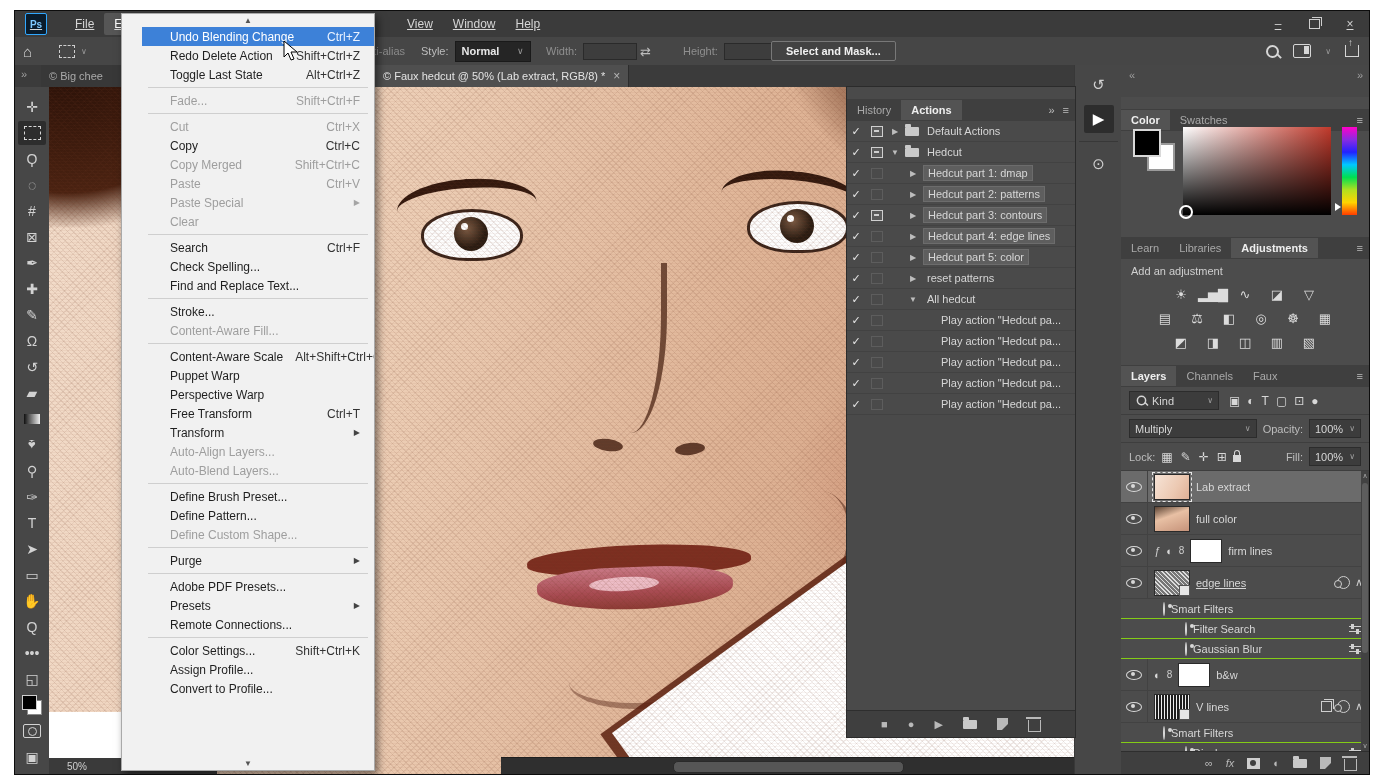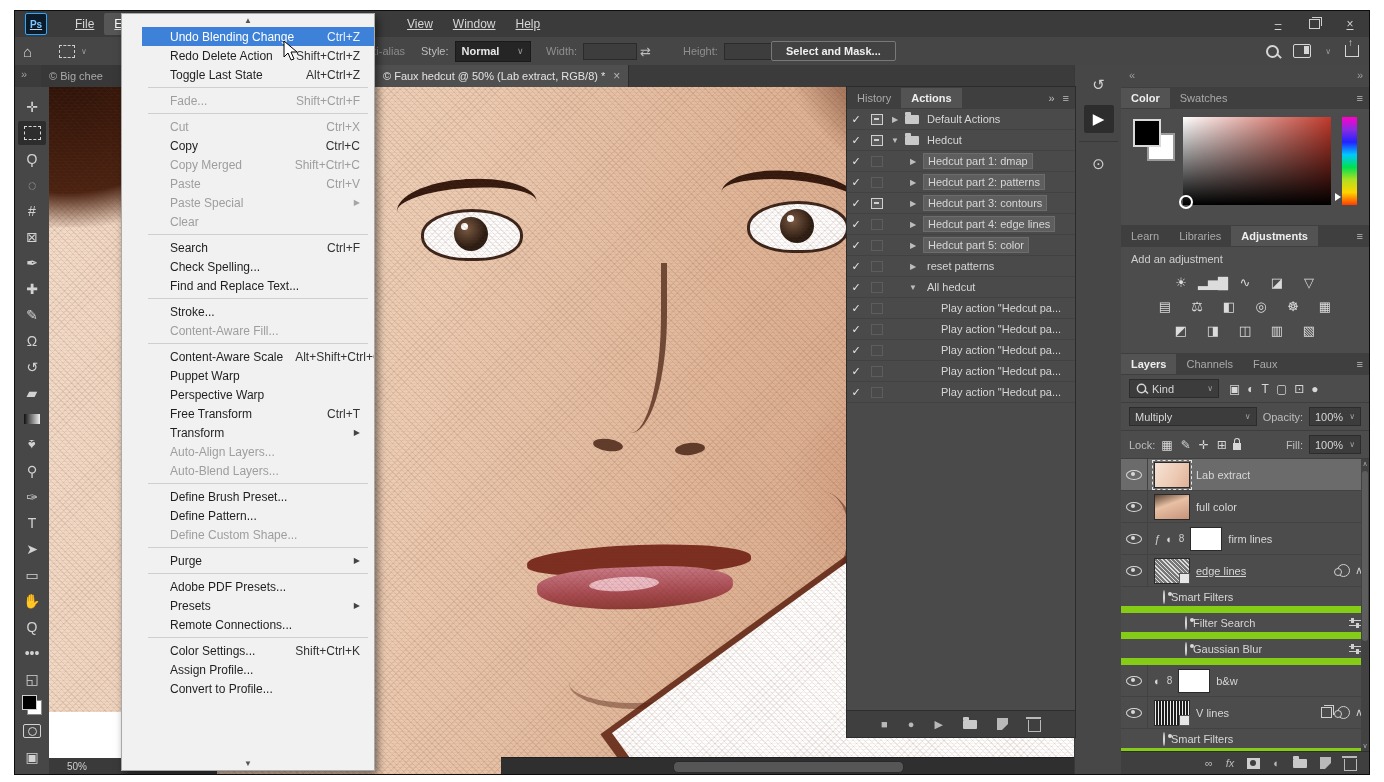--- a/index.html
+++ b/index.html
@@ -105,21 +105,21 @@
   .menu-item .mi-short{color:#333;margin-left:12px;white-space:nowrap;}
   .menu-item.disabled,.menu-item.disabled .mi-short{color:#9e9e9e;}
   .menu-item.hl{background:#3d81d8;color:#fff;}
   .menu-item.hl .mi-short{color:#eaf2ff;}
   .menu-item .mi-sub{font-size:8px;margin-left:auto;color:#444;}
   .menu-item.disabled .mi-sub{color:#a5a5a5;}
   .menu-sep{height:1px;background:#cfcfcf;margin:3px 6px;flex:none;}
 
   
   .actions-panel{position:absolute;left:831px;top:75px;width:228px;height:650px;background:#4a4a4a;border:1px solid #2b2b2b;z-index:20;font-size:11px;color:#d6d6d6;display:flex;flex-direction:column;}
-  .panel-tabs{height:22px;background:#3f3f3f;display:flex;align-items:center;flex:none;}
+  .panel-tabs{height:22px;background:#3f3f3f;display:flex;align-items:center;flex:none;margin-top:12px;}
   .panel-tab{padding:4px 10px;color:#a9a9a9;}
   .panel-tab.active{background:#535353;color:#efefef;font-weight:bold;}
   .panel-tabs .ph-right{margin-left:auto;display:flex;gap:8px;padding-right:6px;color:#bdbdbd;}
   .actions-rows{flex:1;overflow:hidden;background:#4a4a4a;}
   .act-row{display:flex;align-items:center;height:20px;border-bottom:1px solid #424242;gap:4px;}
   .act-check{width:18px;text-align:center;color:#e8e8e8;font-size:11px;flex:none;}
   .act-dlg{width:16px;flex:none;display:flex;justify-content:center;}
   .i-dlg{width:10px;height:9px;border:1px solid #cfcfcf;position:relative;background:#5a5a5a;}
   .i-dlg:after{content:"";position:absolute;left:2px;top:3px;width:5px;height:2px;background:#cfcfcf;}
   .i-dlg-empty{width:10px;height:9px;border:1px solid #5d5d5d;}
@@ -135,21 +135,21 @@
   .i-trash:before{content:"";position:absolute;left:-3px;top:-3px;width:15px;height:2px;background:#b9b9b9;}
 
   
   .icondock{position:absolute;left:1059px;top:54px;width:47px;bottom:0;background:#474747;border-left:1px solid #383838;z-index:15;}
   .dock-icon{width:30px;height:28px;margin:6px auto 0;display:flex;align-items:center;justify-content:center;color:#d0d0d0;font-size:15px;border-radius:2px;}
   .dock-icon.active{background:#2d2d2d;color:#fff;}
   .dock-sep{height:1px;background:#383838;margin:8px 4px;}
 
   
   .rightcol{position:absolute;left:1106px;top:54px;width:248px;bottom:0;background:#474747;z-index:16;font-size:11px;color:#d6d6d6;}
-  .colorpanel{position:absolute;left:0;top:22px;width:100%;height:138px;background:#4c4c4c;border-bottom:1px solid #333;}
+  .colorpanel{position:absolute;left:0;top:32px;width:100%;height:138px;background:#4c4c4c;border-bottom:1px solid #333;}
   .cp-swatches{position:absolute;left:12px;top:32px;width:40px;height:40px;}
   .cp-swatches .fg{position:absolute;left:0;top:0;width:24px;height:24px;background:#000;border:2px solid #d9d9d9;}
   .cp-swatches .bg{position:absolute;left:14px;top:14px;width:24px;height:24px;background:#fff;border:2px solid #9a9a9a;}
   .cp-field{position:absolute;left:62px;top:30px;width:148px;height:88px;background:linear-gradient(to bottom,rgba(0,0,0,0),#000),linear-gradient(to right,#fff,#c0392b);}
   .cp-picker{position:absolute;left:-4px;bottom:-4px;width:10px;height:10px;border:2px solid #fff;border-radius:50%;}
   .cp-hue{position:absolute;right:12px;top:30px;width:15px;height:88px;background:linear-gradient(to bottom,#ff00c8,#8a2be2,#2222ff,#00c8ff,#00e050,#b0e020,#ffd400,#ff3c00);}
   .cp-hue-mark{position:absolute;left:-7px;bottom:4px;width:0;height:0;border-top:4px solid transparent;border-bottom:4px solid transparent;border-left:6px solid #fff;}
 
   .adjpanel{position:absolute;left:0;top:160px;width:100%;height:128px;background:#4c4c4c;border-bottom:1px solid #333;}
   .adj-prompt{padding:6px 10px 2px;color:#cfcfcf;}
@@ -182,21 +182,21 @@
   .layer-name{white-space:nowrap;overflow:hidden;font-size:11px;}
   .layer-name.u{text-decoration:underline;}
   .lr-icons{margin-left:auto;display:flex;gap:5px;align-items:center;color:#cfcfcf;font-size:11px;}
   .i-fxc{width:11px;height:11px;border:1px solid #cfcfcf;border-radius:50%;position:relative;}
   .i-fxc:after{content:"";position:absolute;left:-4px;top:3px;width:6px;height:6px;border:1px solid #cfcfcf;border-radius:50%;background:#4c4c4c;}
   .i-copy{width:9px;height:9px;border:1px solid #cfcfcf;position:relative;}
   .i-copy:before{content:"";position:absolute;left:2px;top:-3px;width:9px;height:9px;border:1px solid #cfcfcf;border-left:none;border-bottom:none;}
   .i-sliders{width:12px;height:10px;position:relative;}
   .i-sliders:before{content:"";position:absolute;left:0;top:2px;width:12px;height:1.5px;background:#cfcfcf;box-shadow:0 5px 0 #cfcfcf;}
   .i-sliders:after{content:"";position:absolute;left:2px;top:0px;width:3px;height:5px;background:#cfcfcf;box-shadow:5px 5px 0 #cfcfcf;}
-  .sub-row{display:flex;align-items:center;gap:6px;height:19px;padding-right:8px;border-bottom:7px solid #84cc16;text-align:center;}
+  .sub-row{display:flex;align-items:center;gap:6px;height:19px;padding-right:8px;border-bottom:1px solid #84cc16;text-align:center;}
   .sub-row .i-eye{transform:scale(.85);}
   .mask-link{color:#cfcfcf;font-size:10px;}
   .clip-f{color:#cfcfcf;font-size:11px;font-style:italic;}
   .half{color:#d8d8d8;}
   .lp-bottom{height:22px;background:#3f3f3f;border-top:1px solid #2e2e2e;display:flex;align-items:center;justify-content:flex-end;gap:13px;padding:0 12px;flex:none;color:#b9b9b9;font-size:11px;}
   .i-maskicon{width:13px;height:11px;background:#cfcfcf;position:relative;}
   .i-maskicon:after{content:"";position:absolute;left:3px;top:2px;width:6px;height:6px;background:#3f3f3f;border-radius:50%;}
   .vscroll{position:absolute;right:0;top:0;width:8px;height:100%;background:#424242;}
   .vscroll .vthumb{position:absolute;left:1px;top:12px;width:6px;height:170px;background:#5d5d5d;border-radius:3px;}
   .vscroll .va{position:absolute;left:0;width:8px;text-align:center;font-size:7px;color:#aaa;}

